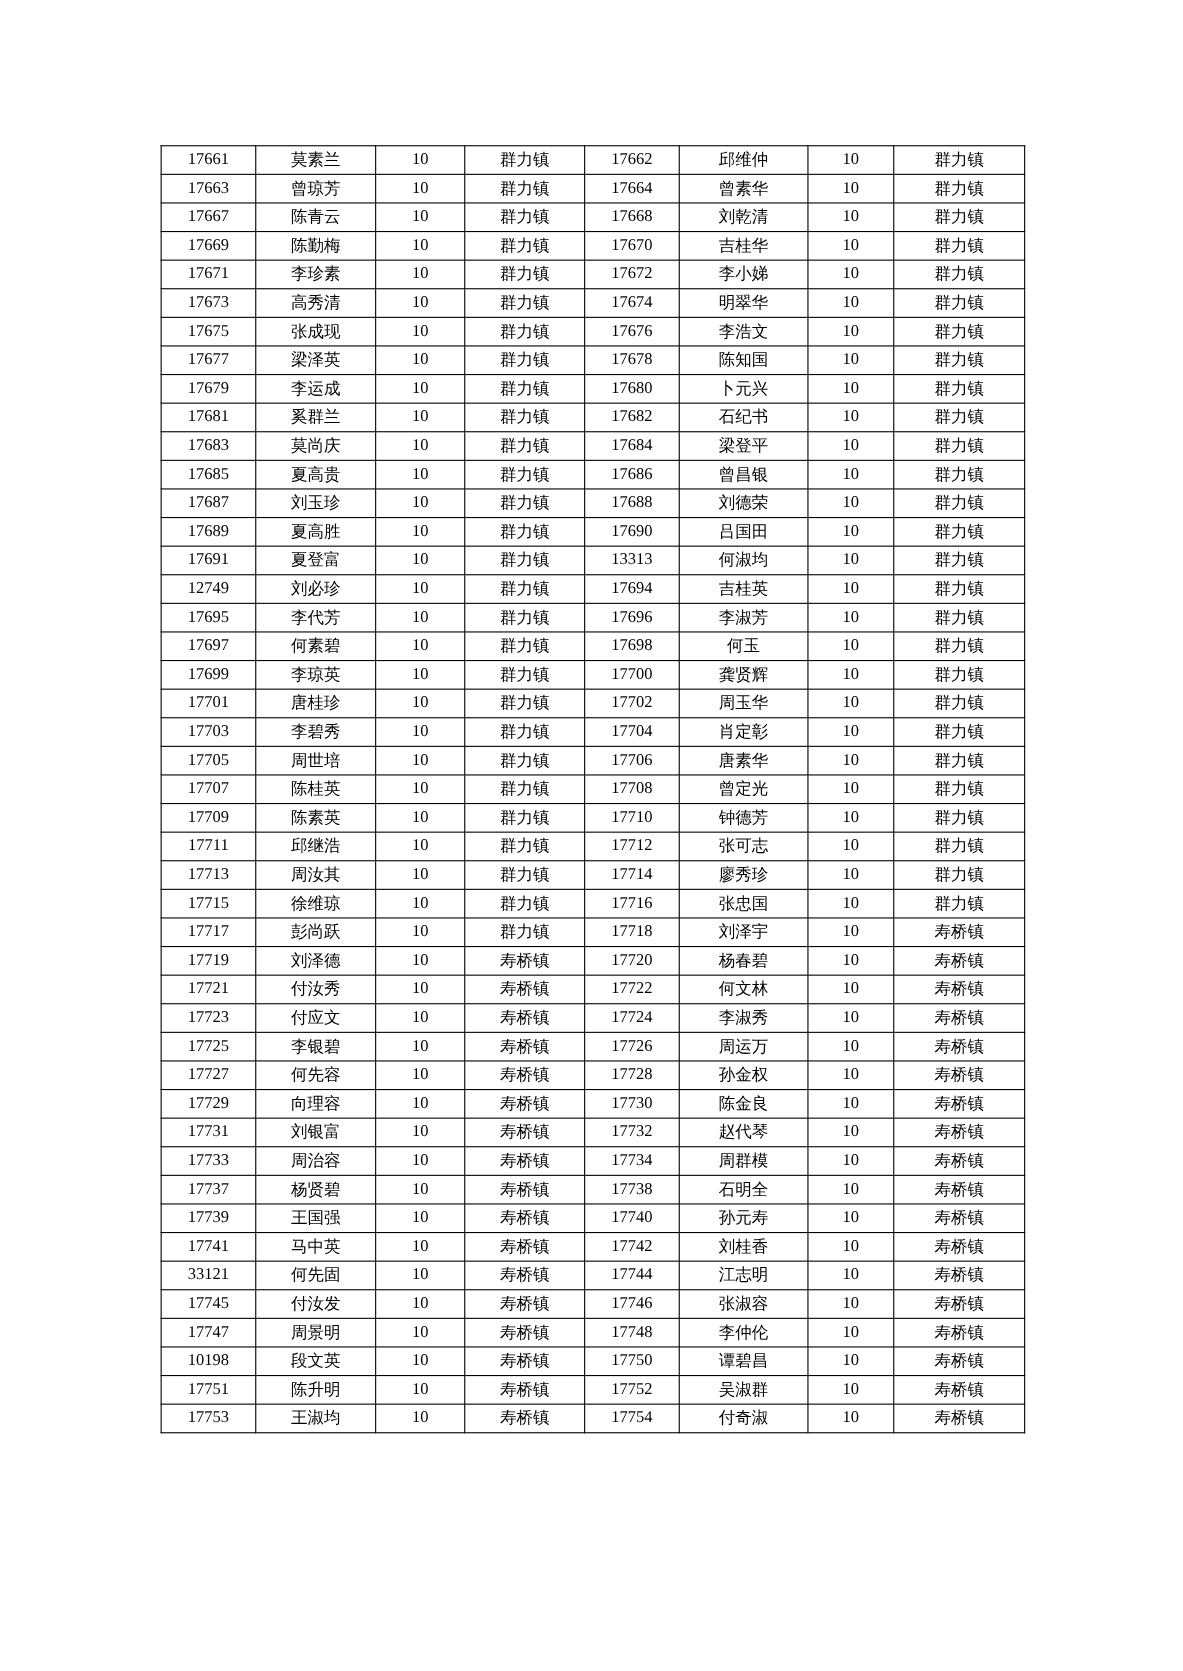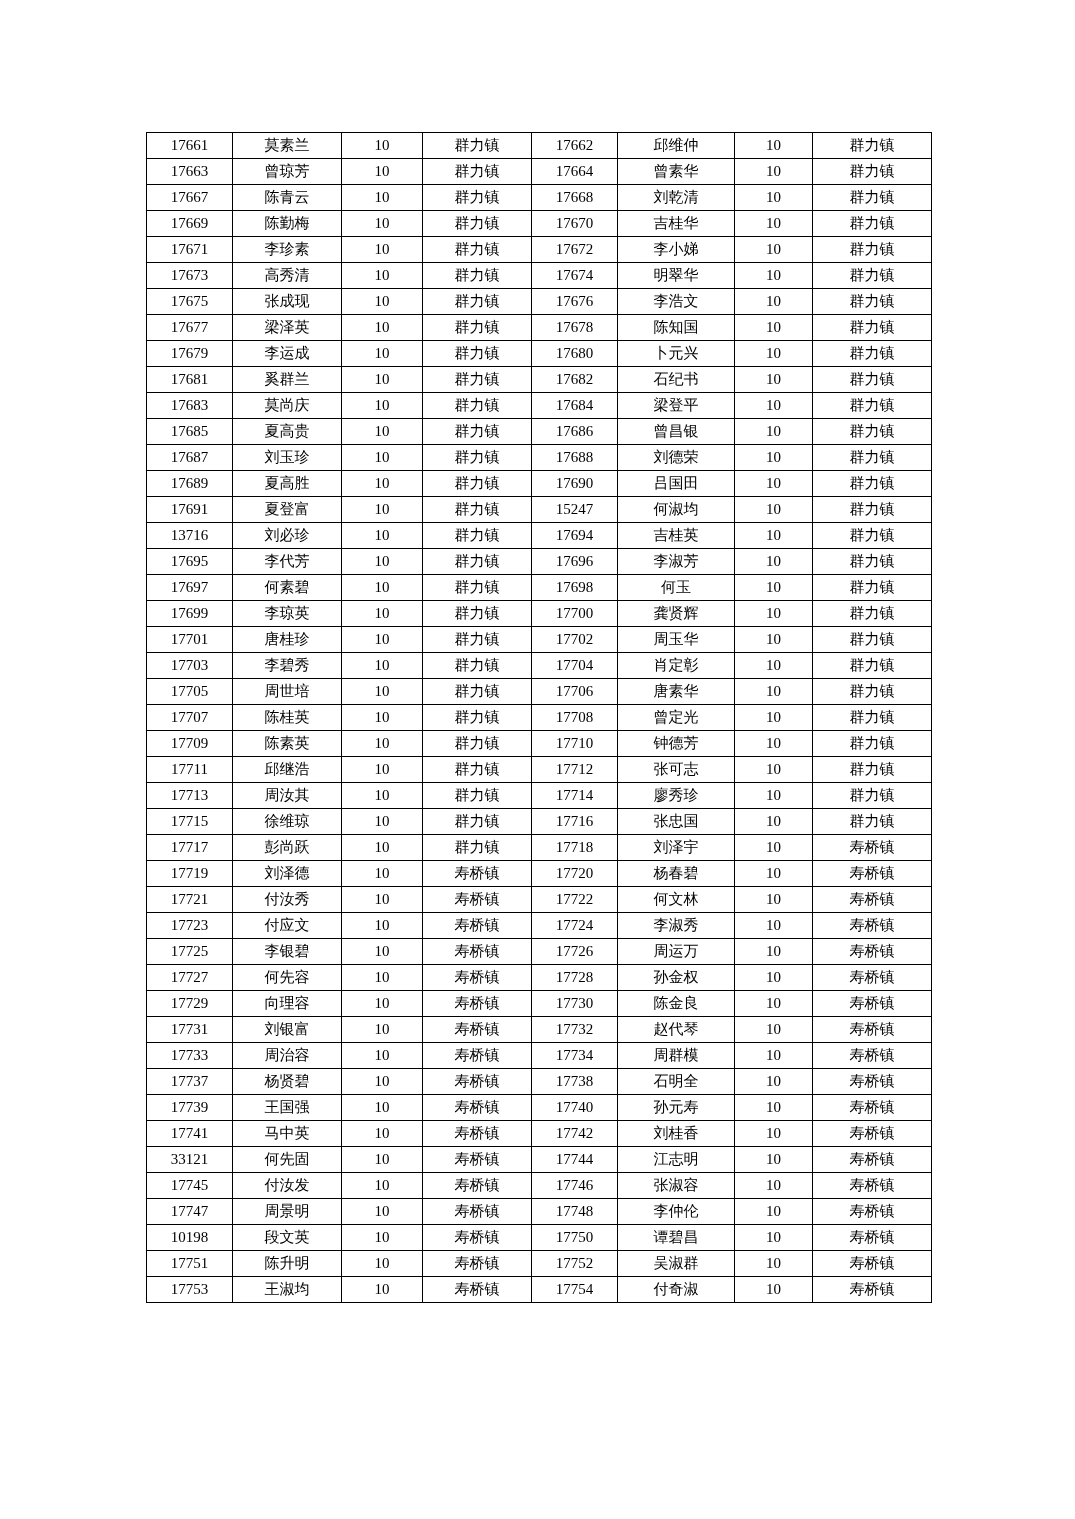--- a/index.html
+++ b/index.html
@@ -189,27 +189,27 @@
           <td>17690</td>
           <td>吕国田</td>
           <td>10</td>
           <td>群力镇</td>
         </tr>
         <tr>
           <td>17691</td>
           <td>夏登富</td>
           <td>10</td>
           <td>群力镇</td>
-          <td>15247</td>
+          <td>13313</td>
           <td>何淑均</td>
           <td>10</td>
           <td>群力镇</td>
         </tr>
         <tr>
-          <td>13716</td>
+          <td>12749</td>
           <td>刘必珍</td>
           <td>10</td>
           <td>群力镇</td>
           <td>17694</td>
           <td>吉桂英</td>
           <td>10</td>
           <td>群力镇</td>
         </tr>
         <tr>
           <td>17695</td>

